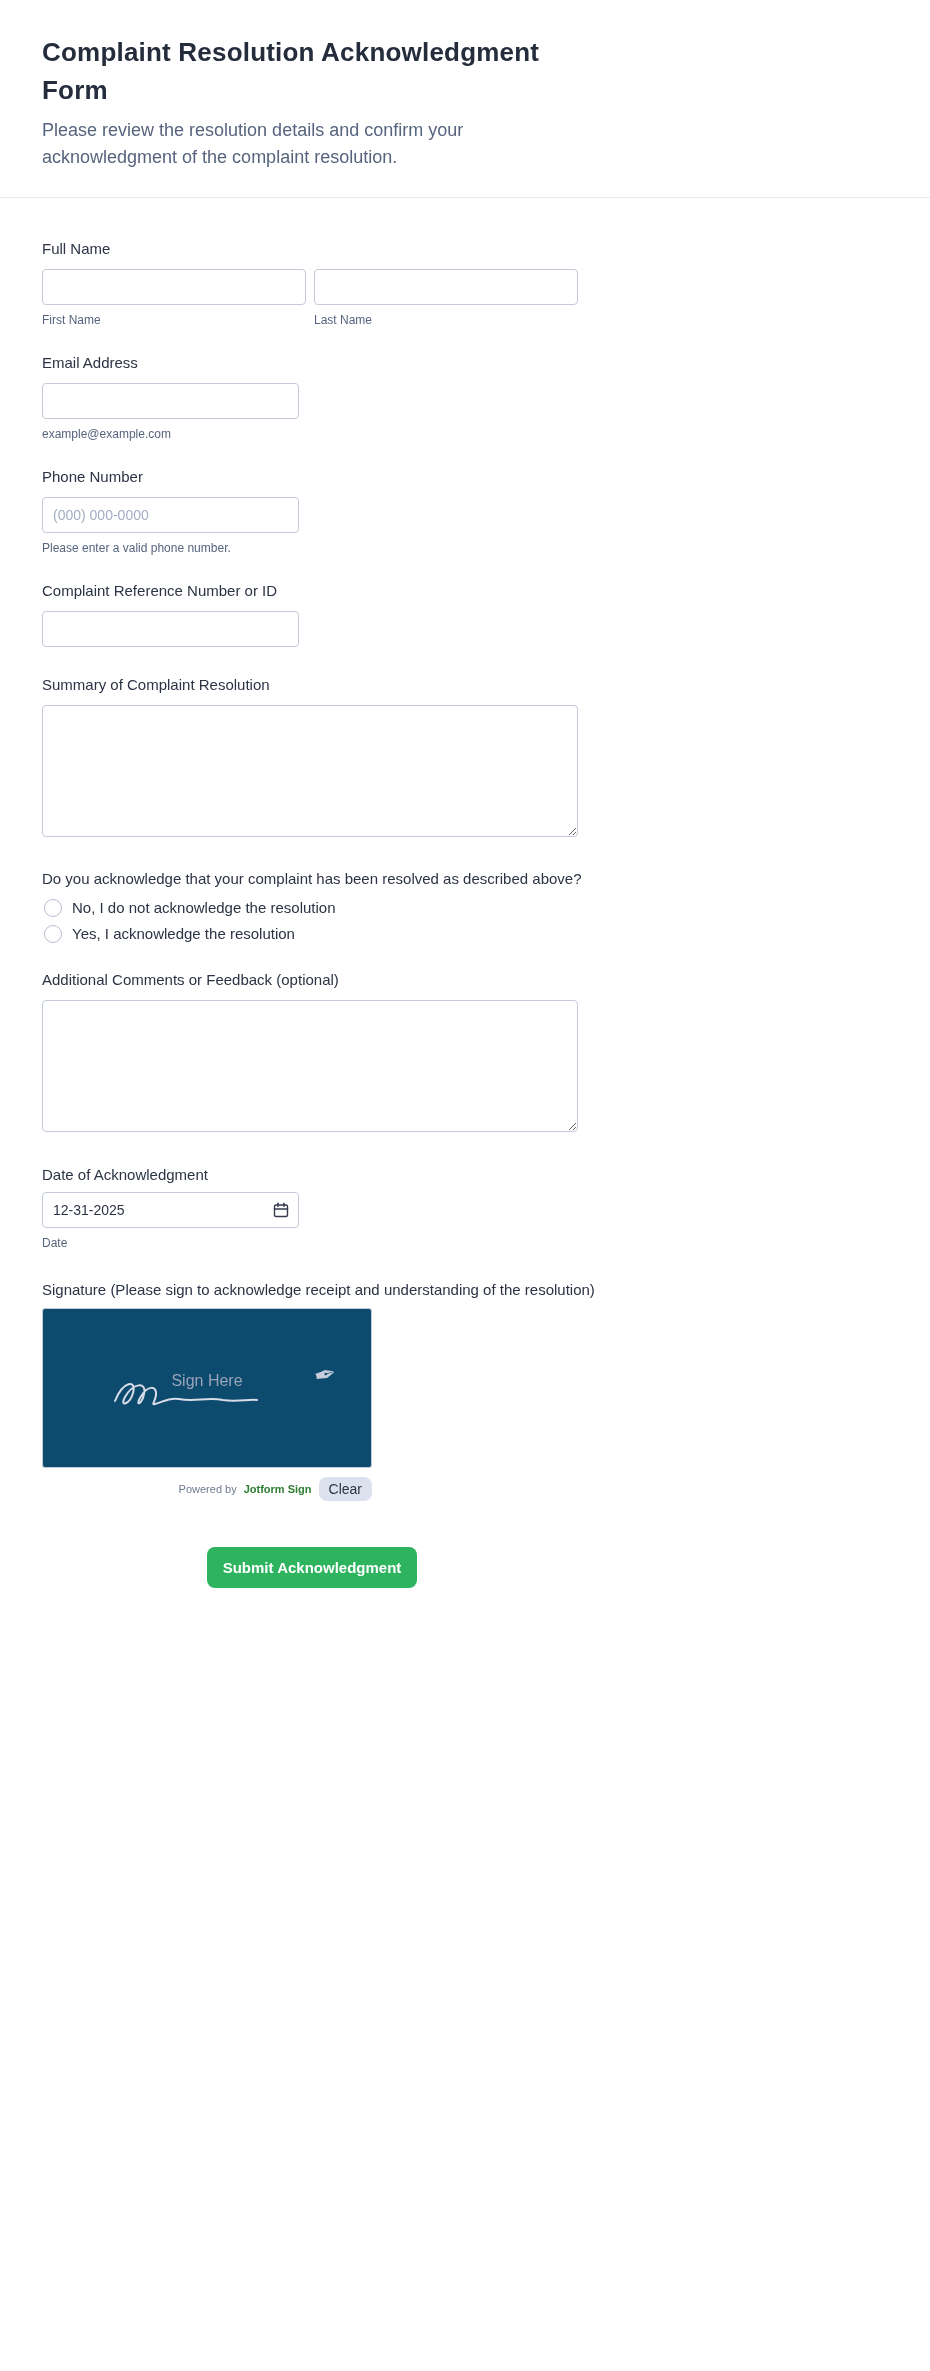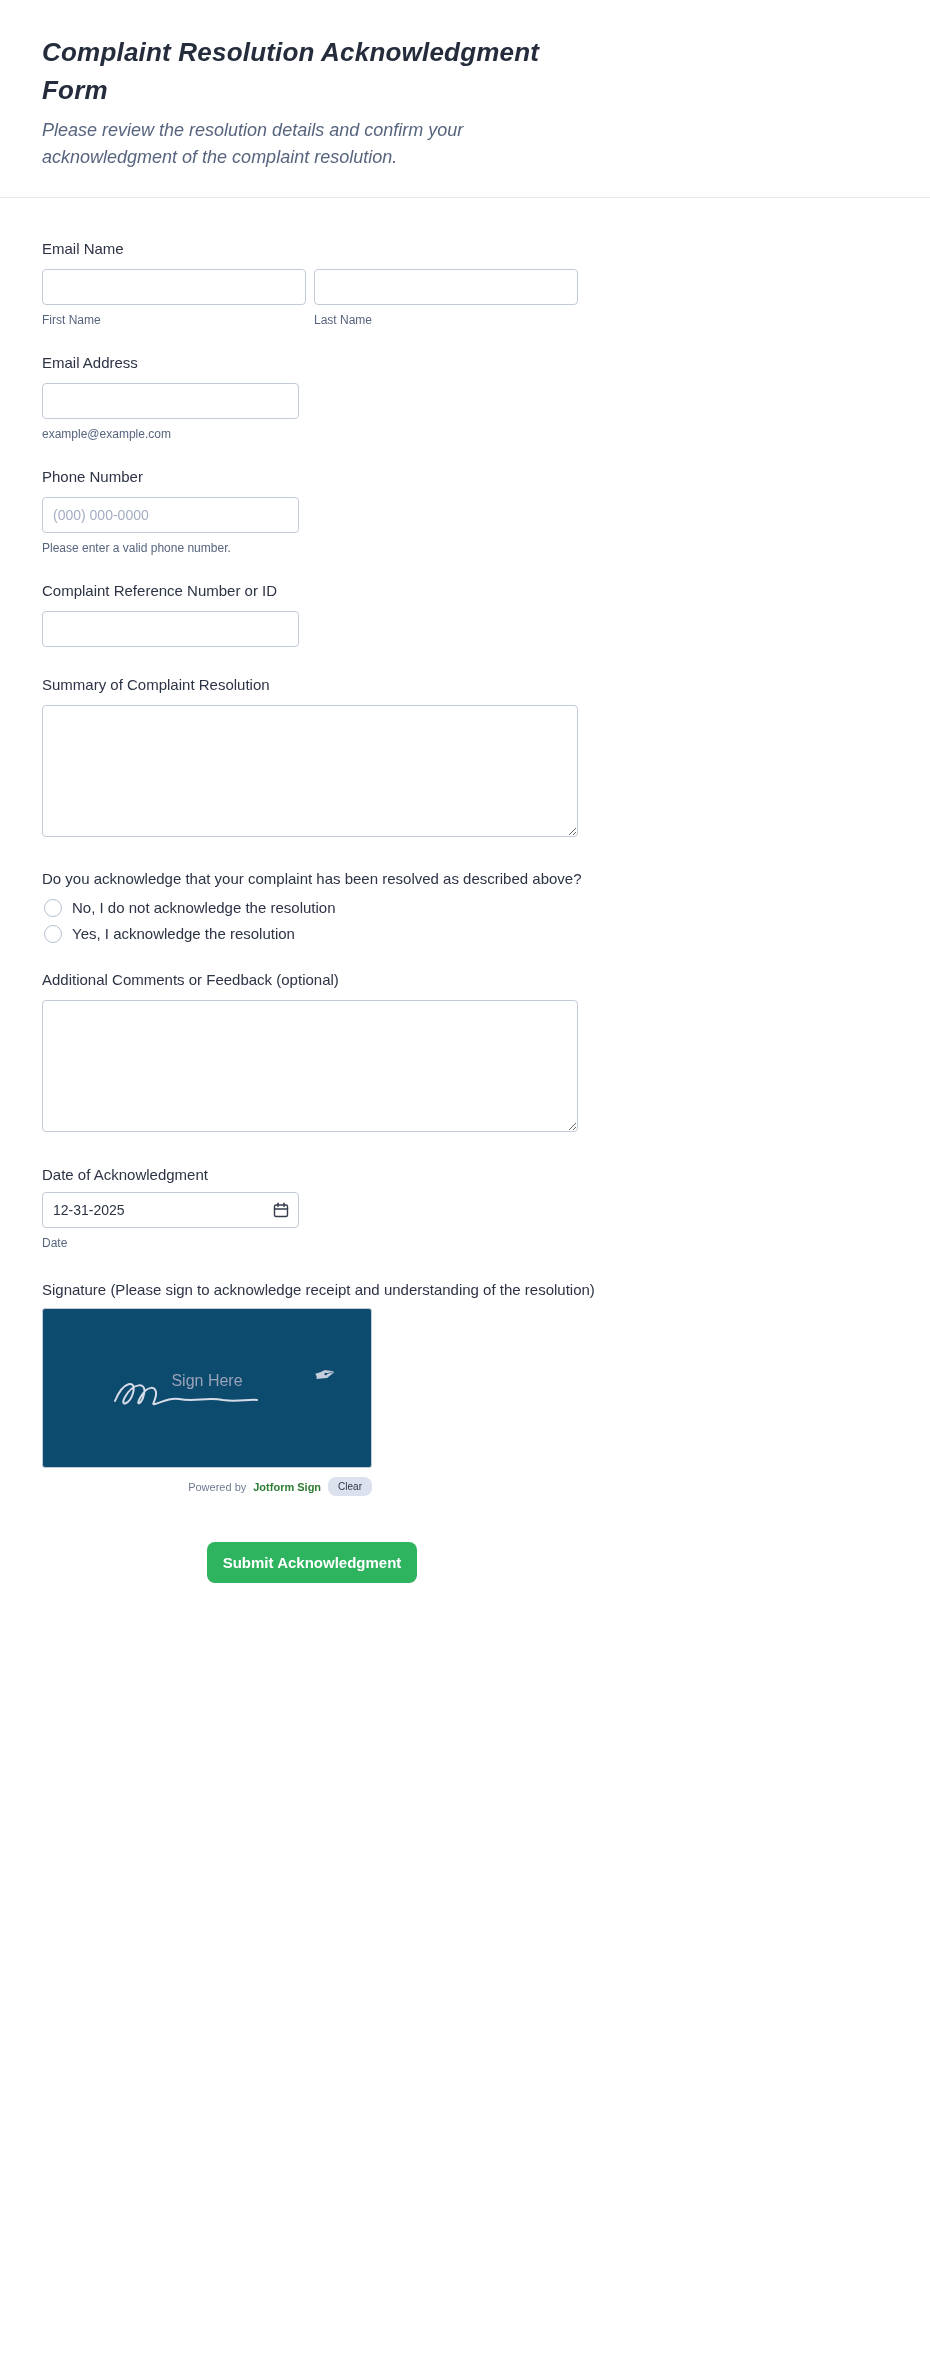--- a/index.html
+++ b/index.html
@@ -3,21 +3,21 @@
 <meta charset="utf-8">
 <style>
   * { margin:0; padding:0; box-sizing:border-box; }
   html, body { background:#ffffff; }
   body {
     width:930px; min-height:2371px;
     font-family:"Liberation Sans", sans-serif;
     color:var(--label_text, #2c3345);
   }
 
-  .form-header { padding:34px 42px 26px;font-style:italic; }
+  .form-header { padding:34px 42px 26px; }
   .form-title {
     font-size:26px; font-weight:700; line-height:1.45;
     color:var(--title_text, #252d3d); max-width:560px; letter-spacing:.2px;
   }
   .form-subtitle {
     margin-top:8px; font-size:18px; line-height:1.5;
     color:var(--sublabel_text, #57647e); max-width:548px;
   }
   .divider { width:100%; height:1px; background:#e6e9f0; }
 
@@ -72,21 +72,21 @@
   }
   .squiggle { position:absolute; left:68px; top:66px; }
   .pen-icon {
     position:absolute; right:34px; top:50px; font-size:27px;
     color:#c6cddb; transform:rotate(-14deg); user-select:none;
   }
   .sig-footer { width:330px; display:flex; justify-content:flex-end; align-items:center; gap:7px; margin-top:9px; }
   .powered-by { font-size:11px; color:#6f7a90; }
   .brand { font-size:11px; font-weight:700; color:var(--brand_green, #2e7d32); }
   .clear-btn {
-    font-size:10px; color:var(--label_text, #2c3345); background:#dce1ee;
+    font-size:14px; color:var(--label_text, #2c3345); background:#dce1ee;
     border:none; border-radius:8px; padding:4px 10px; cursor:pointer; font-family:inherit;
   }
 
   .submit-row { width:540px; display:flex; justify-content:center; margin-top:46px; padding-bottom:24px; }
   .submit-btn {
     background:var(--submit_green, #2eb35f); color:#ffffff;
     font-size:15px; font-weight:700; font-family:inherit;
     border:none; border-radius:8px; padding:12px 16px; cursor:pointer;
   }
 </style>
@@ -96,21 +96,21 @@
 <header class="form-header">
   <h1 class="form-title">Complaint Resolution Acknowledgment Form</h1>
   <p class="form-subtitle">Please review the resolution details and confirm your acknowledgment of the complaint resolution.</p>
 </header>
 
 <div class="divider"></div>
 
 <main class="form-body">
 
   <section class="field">
-    <label class="field-label">Email Name</label>
+    <label class="field-label">Full Name</label>
     <div class="name-row">
       <div class="subfield">
         <input type="text" class="text-input" value="" style="">
         <div class="sublabel">First Name</div>
       </div>
       <div class="subfield">
         <input type="text" class="text-input" value="" style="">
         <div class="sublabel">Last Name</div>
       </div>
     </div>

